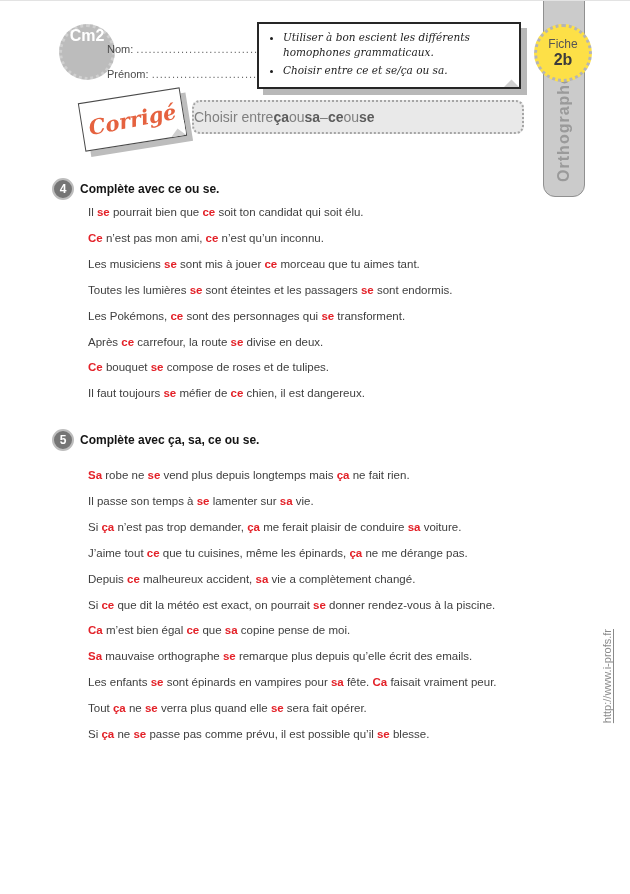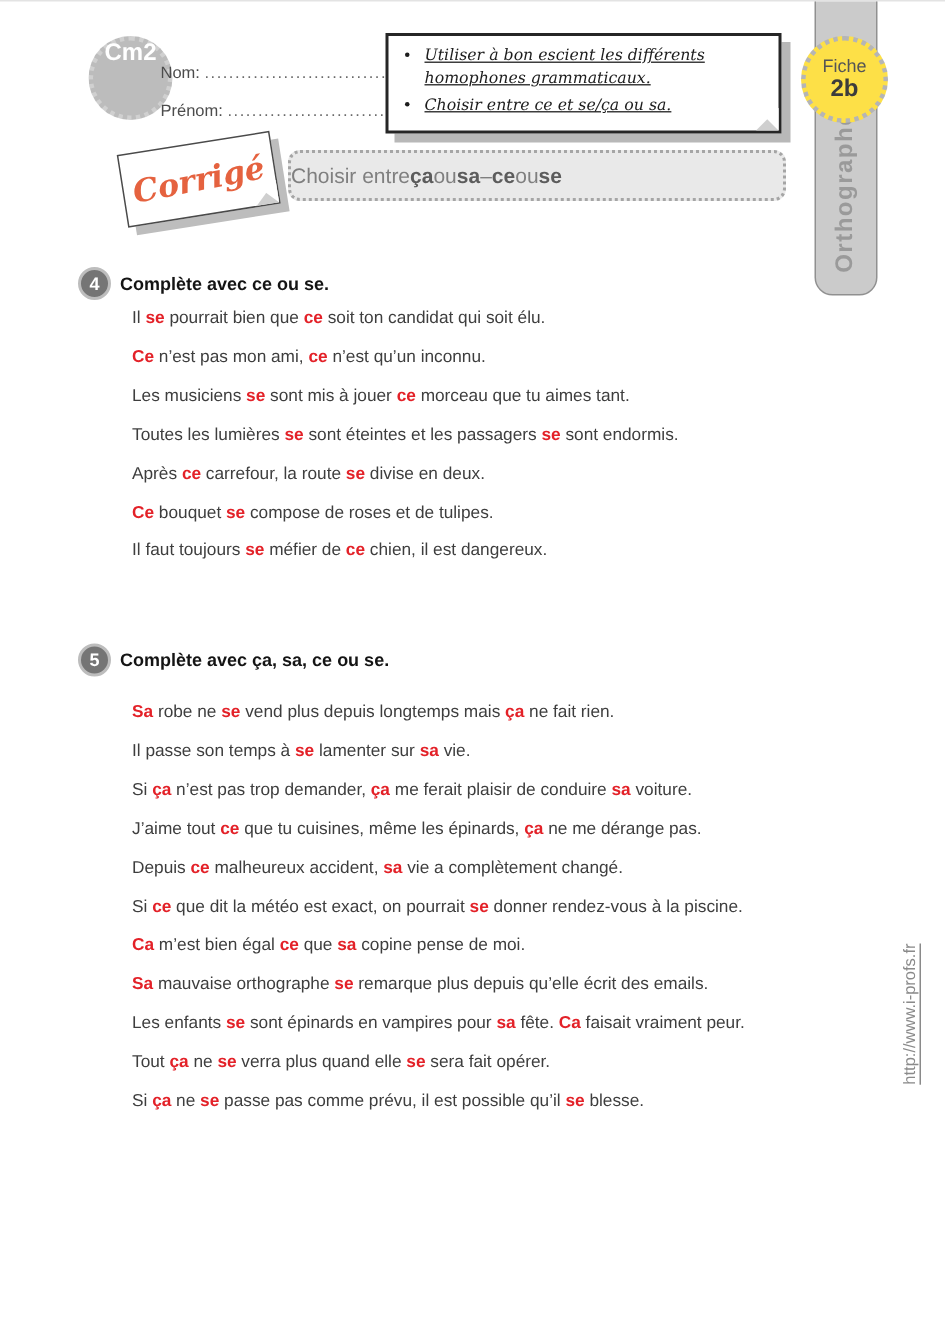--- a/index.html
+++ b/index.html
@@ -24,21 +24,21 @@
   .name-block { position:absolute; left:107px; top:36px; font-size:11px; color:#4c4c4c; }
   .name-row { line-height:25px; white-space:nowrap; }
   .dots { letter-spacing:1px; color:#6a6a6a; }
 
   .objectives-box {
     position:absolute; left:257px; top:21px; width:264px; height:67px;
     background:#ffffff; border:2px solid #262626;
     box-shadow:6px 6px 0 #b8b8b8;
     padding:6px 10px 4px 24px;
   }
-  .objectives-box ul { list-style:disc;text-decoration:underline; }
+  .objectives-box ul { list-style:disc; }
   .objectives-box li {
     font-family:"DejaVu Serif", serif; font-style:italic;
     font-size:10.5px; line-height:15px; color:#1d1d1d; margin-bottom:3px;
   }
   .fold-corner {
     position:absolute; right:0; bottom:0; width:0; height:0;
     border-left:15px solid transparent; border-bottom:15px solid #cfcfcf;
   }
   .fold-corner::after {
     content:""; position:absolute; left:-15px; top:0; width:0; height:0;
@@ -173,20 +173,21 @@
 
 <div class="ex-header" id="ex4-header">
   <div class="ex-badge">4</div>
   <div class="ex-instruction">Complète avec ce ou se.</div>
 </div>
 <div class="ex-sentences" id="ex4-sentences">
     <div class="sentence"><span>Il </span><span class="ans">se</span><span> pourrait bien que </span><span class="ans">ce</span><span> soit ton candidat qui soit élu.</span></div>
     <div class="sentence"><span class="ans">Ce</span><span> n’est pas mon ami, </span><span class="ans">ce</span><span> n’est qu’un inconnu.</span></div>
     <div class="sentence"><span>Les musiciens </span><span class="ans">se</span><span> sont mis à jouer </span><span class="ans">ce</span><span> morceau que tu aimes tant.</span></div>
     <div class="sentence"><span>Toutes les lumières </span><span class="ans">se</span><span> sont éteintes et les passagers </span><span class="ans">se</span><span> sont endormis.</span></div>
+    <div class="sentence"><span>Les Pokémons, </span><span class="ans">ce</span><span> sont des personnages qui </span><span class="ans">se</span><span> transforment.</span></div>
     <div class="sentence"><span>Après </span><span class="ans">ce</span><span> carrefour, la route </span><span class="ans">se</span><span> divise en deux.</span></div>
     <div class="sentence"><span class="ans">Ce</span><span> bouquet </span><span class="ans">se</span><span> compose de roses et de tulipes.</span></div>
     <div class="sentence"><span>Il faut toujours </span><span class="ans">se</span><span> méfier de </span><span class="ans">ce</span><span> chien, il est dangereux.</span></div>
   </div>
 
 <div class="ex-header" id="ex5-header">
   <div class="ex-badge">5</div>
   <div class="ex-instruction">Complète avec ça, sa, ce ou se.</div>
 </div>
 <div class="ex-sentences" id="ex5-sentences">

